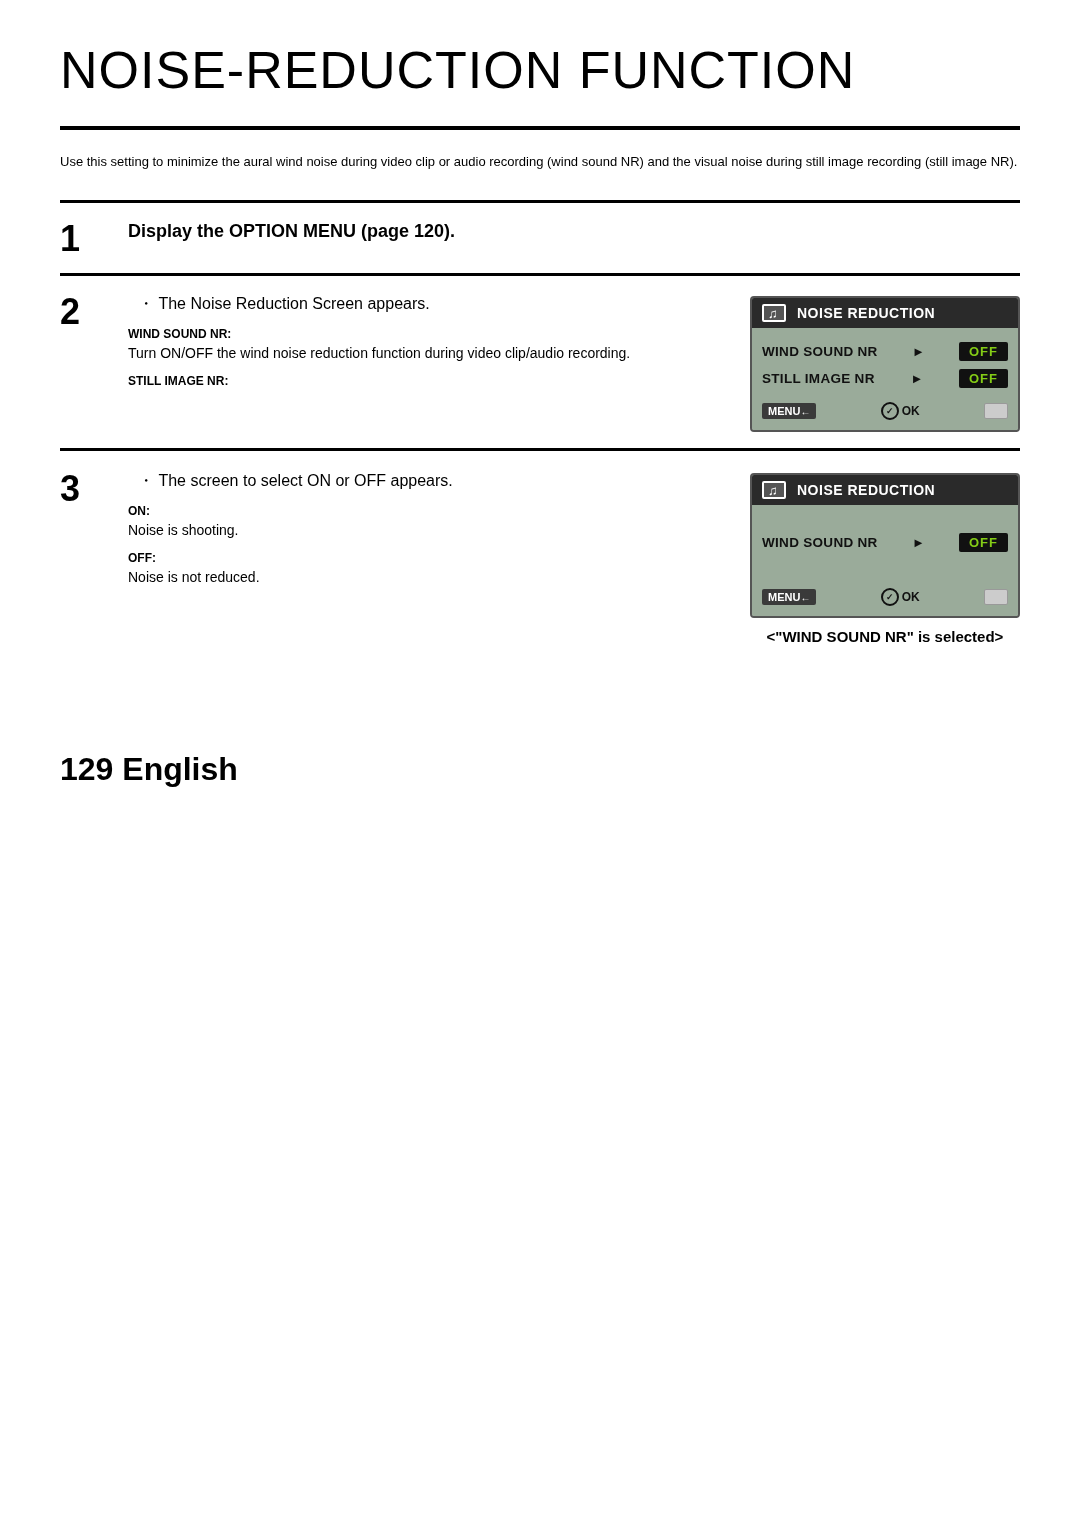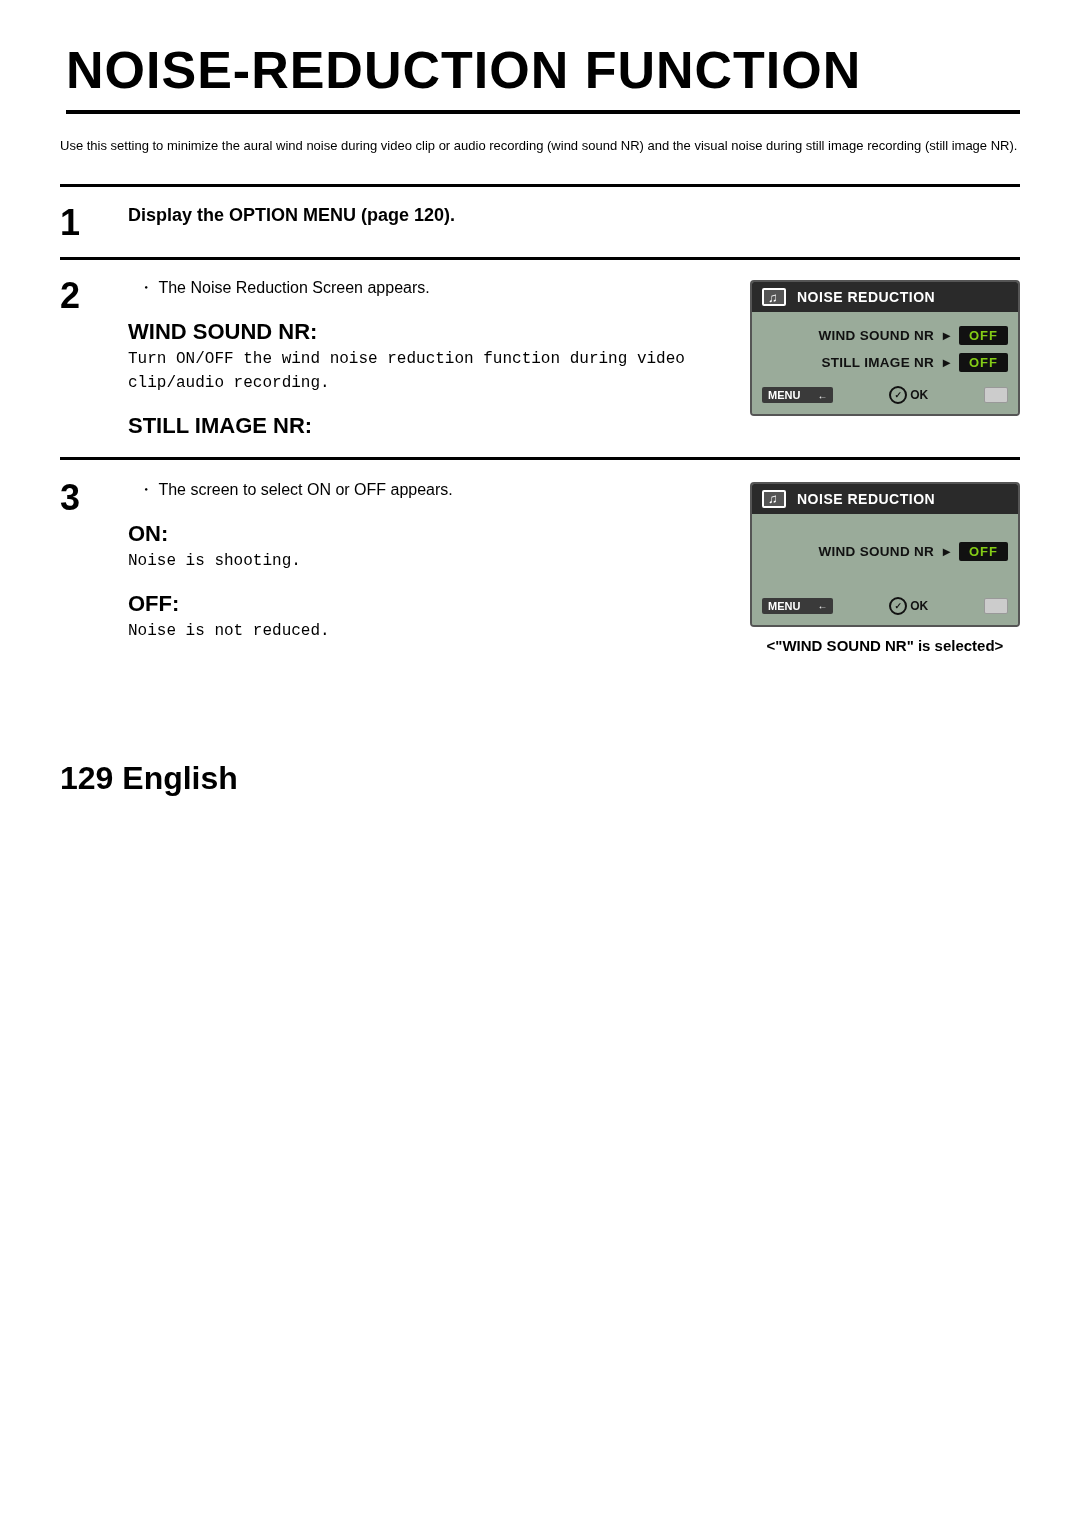--- a/index.html
+++ b/index.html
@@ -6,26 +6,25 @@
     body {
       width: 1080px;
       min-height: 1521px;
       background: #fff;
       font-family: Arial, Helvetica, sans-serif;
       color: #000;
       padding: 40px 60px 60px 60px;
     }
     .page-title {
       font-size: 52px;
-      font-weight: 700;
+      font-weight: 400;
       letter-spacing: 1px;
       border-bottom: 4px solid #000;
-      padding-bottom: 10px;
+      padding-bottom: 26px;
       margin-bottom: 22px;
-      margin-left: 6px;
     }
     .intro-text {
       font-size: 13px;
       line-height: 1.55;
       margin-bottom: 28px;
     }
     .section {
       border-top: 3px solid #000;
       padding-top: 18px;
       margin-bottom: 0;
@@ -52,30 +51,29 @@
       font-weight: 900;
       margin-bottom: 6px;
       line-height: 1.35;
     }
     .bullet {
       margin-left: 10px;
       font-size: 16px;
       line-height: 1.55;
     }
     .sub-label {
-      font-size: 22px;
-      font-weight: 900;
-      margin-top: 18px;
+      font-size: 12px;
+      font-weight: 900;
+      margin-top: 10px;
       margin-bottom: 2px;
     }
     .sub-desc {
-      font-size: 16px;
+      font-size: 14px;
       line-height: 1.5;
       margin-bottom: 2px;
-      font-family: Liberation Mono, monospace;
     }
     
     .cam-screen {
       width: 270px;
       min-width: 270px;
       background: #b0b8b0;
       border: 2px solid #555;
       border-radius: 4px;
       overflow: hidden;
       margin-top: 4px;
@@ -91,21 +89,21 @@
       gap: 6px;
       letter-spacing: 0.5px;
     }
     .cam-body {
       background: #9aab9a;
       padding: 14px 10px 10px 10px;
     }
     .cam-row {
       display: flex;
       align-items: center;
-      justify-content: flex-end;
+      justify-content: space-between;
       margin-bottom: 8px;
     }
     .cam-row-label {
       font-size: 13.5px;
       font-weight: 900;
       color: #111;
       letter-spacing: 0.3px;
     }
     .cam-arrow {
       color: #111;
@@ -130,21 +128,21 @@
     }
     .cam-menu-btn {
       background: #3a3a3a;
       color: #fff;
       font-size: 11px;
       font-weight: 900;
       padding: 2px 6px;
       border-radius: 2px;
       display: flex;
       align-items: center;
-      gap: 17px;
+      gap: 0;
     }
     .cam-ok-btn {
       display: flex;
       align-items: center;
       gap: 3px;
       font-size: 12px;
       font-weight: 900;
       color: #111;
     }
     .cam-ok-circle {

